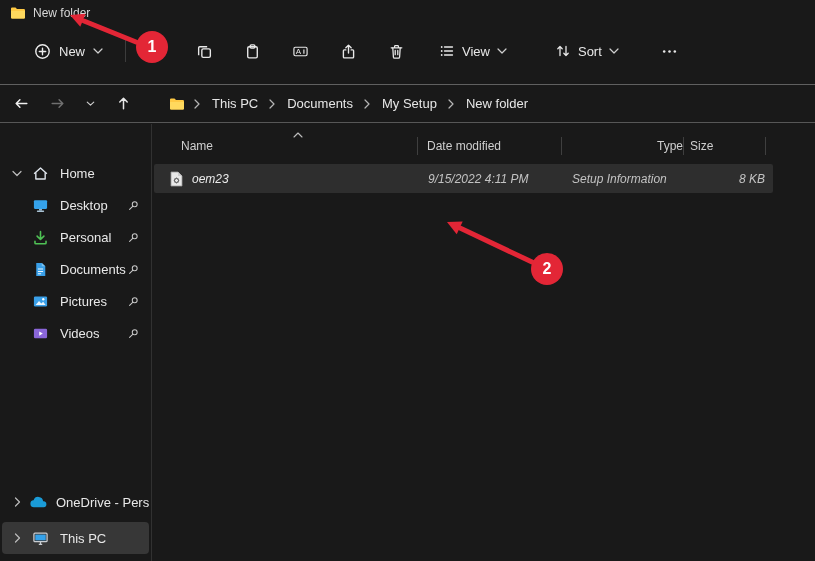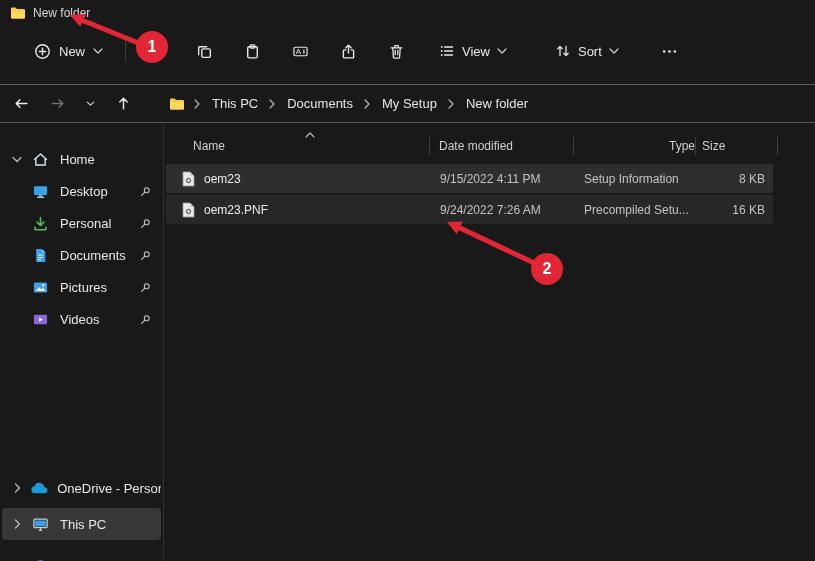--- a/index.html
+++ b/index.html
@@ -32,21 +32,21 @@
             border-top:1px solid #606060; border-bottom:1px solid #575757;
             display:flex; align-items:center; }
   .nav-btn { width:32px; height:32px; justify-content:center; border-radius:4px; margin-left:4px; }
   .nav-btn.first { margin-left:5px; }
   .nav-btn.narrow { width:26px; }
   .breadcrumb { display:flex; align-items:center; gap:9px; margin-left:30px; font-size:13px; color:#e6e6e6; }
   .crumb { padding:3px 2px; cursor:pointer; }
 
   
   .content { position:absolute; top:124px; left:0; right:0; bottom:0; display:flex; }
-  .sidebar { width:164px; border-right:1px solid #313131; padding-top:19px; position:relative; }
+  .sidebar { width:152px; border-right:1px solid #313131; padding-top:33px; position:relative; }
   .side-item { height:32px; display:flex; align-items:center; padding-left:9px; position:relative;
                border-radius:4px; margin:0 2px; cursor:pointer; }
   .side-item .chev { width:15px; display:flex; }
   .side-item .sic  { width:20px; margin-left:6px; display:flex; }
   .side-item .slabel { margin-left:8px; font-size:13px; white-space:nowrap; overflow:hidden; }
   .side-item .pin { position:absolute; right:9px; display:flex; }
   .side-spacer { height:137px; }
   .side-item.selected { background:#373737; }
   .mt4 { margin-top:4px; } .mt10 { margin-top:10px; }
 
@@ -57,21 +57,21 @@
   .cols .hname { width:265px; padding-left:29px; }
   .cols .hdate { width:143px; padding-left:9px; }
   .cols .htype { width:121px; padding-left:9px;text-align:right; }
   .cols .hsize { width:81px;  padding-left:6px; }
   .hsep { width:1px; height:18px; background:#3f3f3f; }
   .sortcaret { position:absolute; left:141px; top:-4px; }
 
   
   .row { display:flex; align-items:center; height:29px; margin:0 42px 2px 2px;
          border-radius:2px; cursor:pointer; }
-  .row.r1 { margin-top:3px; background:#2e2e2e; }
+  .row.r1 { margin-top:3px; background:#2e2e2e;font-style:italic; }
   .row.r2 { background:#272727; }
   .row .fic   { width:16px; margin-left:15px; display:flex; }
   .row .cname { margin-left:7px; width:225px; color:#ececec; white-space:nowrap; }
   .row .cdate { width:144px; padding-left:11px; color:#c3c3c3; }
   .row .ctype { width:122px; padding-left:11px; color:#c3c3c3; white-space:nowrap; overflow:hidden; }
   .row .csize { flex:1; text-align:right; padding-right:8px; color:#c3c3c3; }
 
   
   .overlay { position:absolute; inset:0; z-index:55; pointer-events:none; }
   .badge { position:absolute; width:32px; height:32px; border-radius:50%;
@@ -444,34 +444,20 @@
             <circle cx="7" cy="9.5" r="2.1" fill="none" stroke="#5b5b5b" stroke-width="1"></circle>
             <path d="M7 6.6v1M7 11.4v1M4.4 9.5h1M8.6 9.5h1M5.2 7.7l.7.7M8.1 10.6l.7.7M8.8 7.7l-.7.7M5.9 10.6l-.7.7" stroke="#5b5b5b" stroke-width=".9"></path>
           </svg>
         </span>
       <span class="cname">oem23</span>
       <span class="cdate">9/15/2022 4:11 PM</span>
       <span class="ctype">Setup Information</span>
       <span class="csize">8 KB</span>
     </div>
 
-    <div class="row r2">
-      <span class="fic">
-          <svg width="15" height="16" viewBox="0 0 14 16">
-            <path d="M1.5 1h7l4 4v10h-11z" fill="#e9e9e9" stroke="#9a9a9a" stroke-width=".8"></path>
-            <path d="M8.5 1v4h4z" fill="#cfcfcf"></path>
-            <circle cx="7" cy="9.5" r="2.1" fill="none" stroke="#5b5b5b" stroke-width="1"></circle>
-            <path d="M7 6.6v1M7 11.4v1M4.4 9.5h1M8.6 9.5h1M5.2 7.7l.7.7M8.1 10.6l.7.7M8.8 7.7l-.7.7M5.9 10.6l-.7.7" stroke="#5b5b5b" stroke-width=".9"></path>
-          </svg>
-        </span>
-      <span class="cname">oem23.PNF</span>
-      <span class="cdate">9/24/2022 7:26 AM</span>
-      <span class="ctype">Precompiled Setu...</span>
-      <span class="csize">16 KB</span>
-    </div>
 
   </div>
 </div>
 
 <svg class="overlay" width="815" height="561" viewBox="0 0 815 561">
   <line x1="136" y1="42" x2="84" y2="21" stroke="#e32636" stroke-width="5" stroke-linecap="round"></line>
   <polygon points="70,15 85.6,13.8 80.3,26.8" fill="#e32636"></polygon>
   <line x1="532" y1="262" x2="460" y2="228" stroke="#e32636" stroke-width="5" stroke-linecap="round"></line>
   <polygon points="447,222 462.7,221.6 456.7,234.3" fill="#e32636"></polygon>
 </svg>

